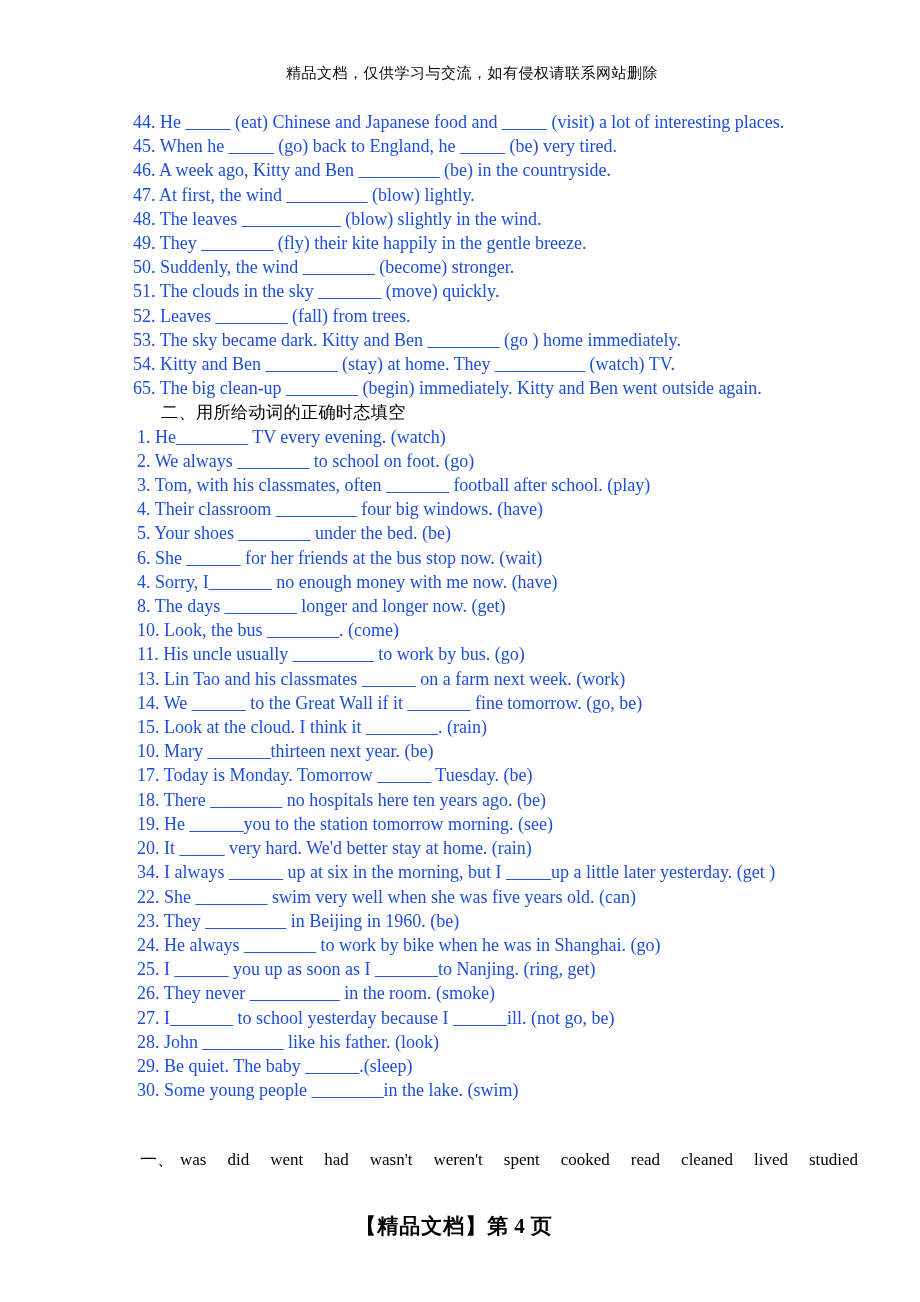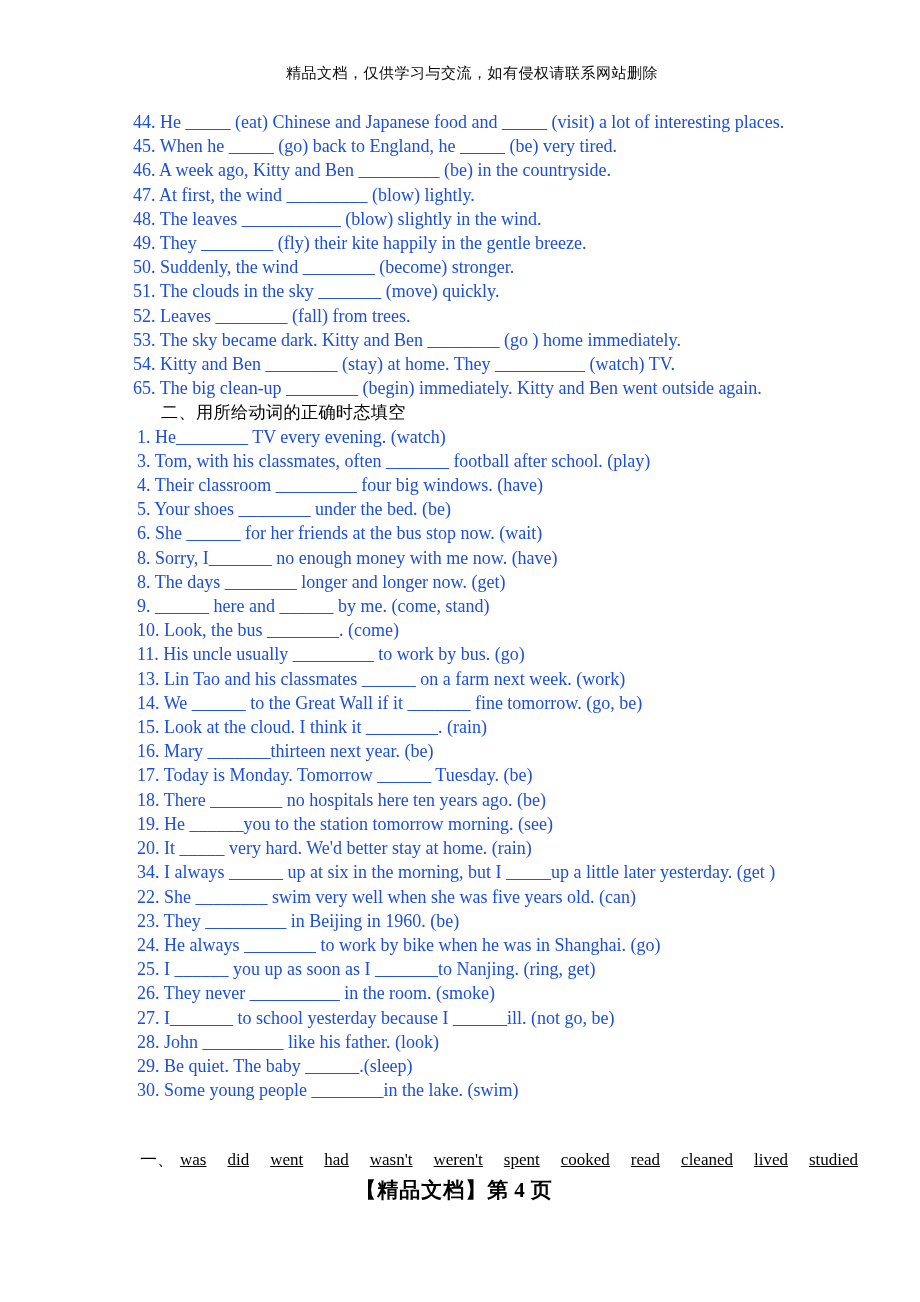--- a/index.html
+++ b/index.html
@@ -69,27 +69,26 @@
     font-size: 17px;
     white-space: nowrap;
   }
   .answer-row .akey-label {
     font-family: "DejaVu Serif", "Liberation Serif", serif;
     margin-right: 6px;
   }
   .answer-row .akey-word {
     display: inline-block;
     margin-right: 21px;
-    text-decoration: underline;
   }
 
   
   .doc-footer {
     position: absolute;
-    top: 1176px;
+    top: 1212px;
     left: 0;
     width: 908px;
     text-align: center;
     font-family: "DejaVu Serif", "Liberation Serif", serif;
     font-size: 21px;
     font-weight: bold;
     letter-spacing: 1px;
     white-space: nowrap;
   }
   .doc-footer .pg-num {
@@ -119,33 +118,33 @@
       <div class="q-line">52. Leaves ________ (fall) from trees.</div>
       <div class="q-line">53. The sky became dark. Kitty and Ben ________ (go ) home immediately.</div>
       <div class="q-line">54. Kitty and Ben ________ (stay) at home. They __________ (watch) TV.</div>
       <div class="q-line">65. The big clean-up ________ (begin) immediately. Kitty and Ben went outside again.</div>
     </div>
 
     <div class="section-head">二、用所给动词的正确时态填空</div>
 
     <div>
       <div class="q-line indent-1">1. He________ TV every evening. (watch)</div>
+      <div class="q-line indent-1">2. We always ________ to school on foot. (go)</div>
       <div class="q-line indent-1">3. Tom, with his classmates, often _______ football after school. (play)</div>
       <div class="q-line indent-1">4. Their classroom _________ four big windows. (have)</div>
       <div class="q-line indent-1">5. Your shoes ________ under the bed. (be)</div>
       <div class="q-line indent-1">6. She ______ for her friends at the bus stop now. (wait)</div>
-      <div class="q-line indent-1">8. Sorry, I_______ no enough money with me now. (have)</div>
+      <div class="q-line indent-1">4. Sorry, I_______ no enough money with me now. (have)</div>
       <div class="q-line indent-1">8. The days ________ longer and longer now. (get)</div>
-      <div class="q-line indent-1">9. ______ here and ______ by me. (come, stand)</div>
       <div class="q-line indent-1">10. Look, the bus ________. (come)</div>
       <div class="q-line indent-1">11. His uncle usually _________ to work by bus. (go)</div>
       <div class="q-line indent-1">13. Lin Tao and his classmates ______ on a farm next week. (work)</div>
       <div class="q-line indent-1">14. We ______ to the Great Wall if it _______ fine tomorrow. (go, be)</div>
       <div class="q-line indent-1">15. Look at the cloud. I think it ________. (rain)</div>
-      <div class="q-line indent-1">16. Mary _______thirteen next year. (be)</div>
+      <div class="q-line indent-1">10. Mary _______thirteen next year. (be)</div>
       <div class="q-line indent-1">17. Today is Monday. Tomorrow ______ Tuesday. (be)</div>
       <div class="q-line indent-1">18. There ________ no hospitals here ten years ago. (be)</div>
       <div class="q-line indent-1">19. He ______you to the station tomorrow morning. (see)</div>
       <div class="q-line indent-1">20. It _____ very hard. We'd better stay at home. (rain)</div>
       <div class="q-line indent-1">34. I always ______ up at six in the morning, but I _____up a little later yesterday. (get )</div>
       <div class="q-line indent-1">22. She ________ swim very well when she was five years old. (can)</div>
       <div class="q-line indent-1">23. They _________ in Beijing in 1960. (be)</div>
       <div class="q-line indent-1">24. He always ________ to work by bike when he was in Shanghai. (go)</div>
       <div class="q-line indent-1">25. I ______ you up as soon as I _______to Nanjing. (ring, get)</div>
       <div class="q-line indent-1">26. They never __________ in the room. (smoke)</div>

